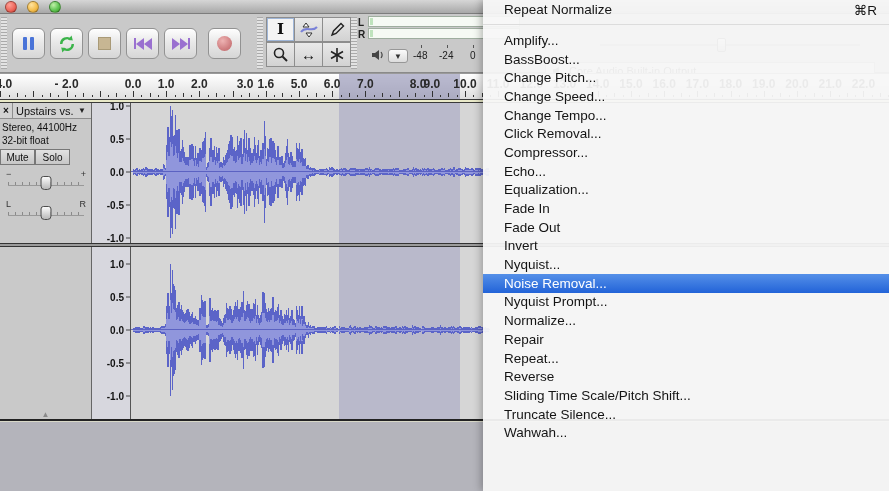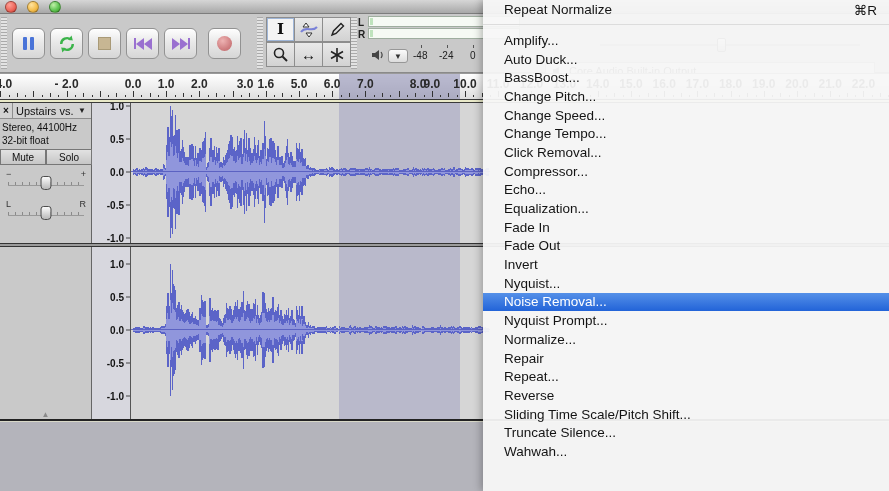--- a/index.html
+++ b/index.html
@@ -61,21 +61,21 @@
   .sepstrip{position:absolute;left:0;top:99px;width:889px;height:4px;background:#e9e9c8;
     border-top:1px solid #3a3a3a;border-bottom:1px solid #3a3a3a;}
 
   
   .panel{position:absolute;left:0;top:103px;width:92px;height:318px;background:#c9c9c9;border-right:1px solid #666;font-size:10px;color:#111;}
   .p-head{position:absolute;left:0;top:0;right:0;height:16px;display:flex;align-items:center;border-bottom:1px solid #8e8e8e;background:#d2d2d2;}
   .p-close{width:13px;height:16px;border-right:1px solid #8e8e8e;display:flex;align-items:center;justify-content:center;font-size:10px;font-weight:bold;}
   .p-name{flex:1;padding-left:3px;font-size:11px;white-space:nowrap;overflow:hidden;}
   .p-dd{width:13px;font-size:8px;color:#222;}
   .p-info{position:absolute;left:2px;right:0;line-height:13px;white-space:nowrap;}
-  .ms-row{position:absolute;left:0;top:46px;width:92px;height:16px;display:flex;}
+  .ms-row{position:absolute;left:0;top:46px;width:70px;height:16px;display:flex;}
   .ms-btn{flex:1;border:1px solid #777;background:linear-gradient(#e2e2e2,#c6c6c6);
     display:flex;align-items:center;justify-content:center;font-size:10px;}
   .sliderblock{position:absolute;left:6px;width:80px;height:26px;}
   .sliderblock .endl{position:absolute;top:0;left:0;font-size:9px;color:#333;}
   .sliderblock .endr{position:absolute;top:0;right:0;font-size:9px;color:#333;}
   .groove{position:absolute;left:2px;right:2px;top:13px;height:4px;
     background:repeating-linear-gradient(90deg,#8a8a8a 0 1px,transparent 1px 7px);border-bottom:1px solid #999;}
   .thumb{position:absolute;left:50%;top:7px;transform:translateX(-50%);width:11px;height:14px;
     background:linear-gradient(#fbfbfb,#b8b8b8);border:1px solid #4d4d4d;border-radius:3px 3px 4px 4px;}
   .collapse{position:absolute;bottom:2px;left:50%;transform:translateX(-50%);font-size:8px;color:#8a8a8a;}
@@ -1714,21 +1714,20 @@
   <div class="belowarea"></div>
 
   <div class="menu">
     <div class="menu-header">
       <span>Repeat Normalize</span>
       <span class="shortcut">⌘R</span>
     </div>
     <div class="menu-sep"></div>
     <div id="menu-list">
         <div class="menu-item">Amplify...</div>
-        <div class="menu-item">Auto Duck...</div>
         <div class="menu-item">BassBoost...</div>
         <div class="menu-item">Change Pitch...</div>
         <div class="menu-item">Change Speed...</div>
         <div class="menu-item">Change Tempo...</div>
         <div class="menu-item">Click Removal...</div>
         <div class="menu-item">Compressor...</div>
         <div class="menu-item">Echo...</div>
         <div class="menu-item">Equalization...</div>
         <div class="menu-item">Fade In</div>
         <div class="menu-item">Fade Out</div>

